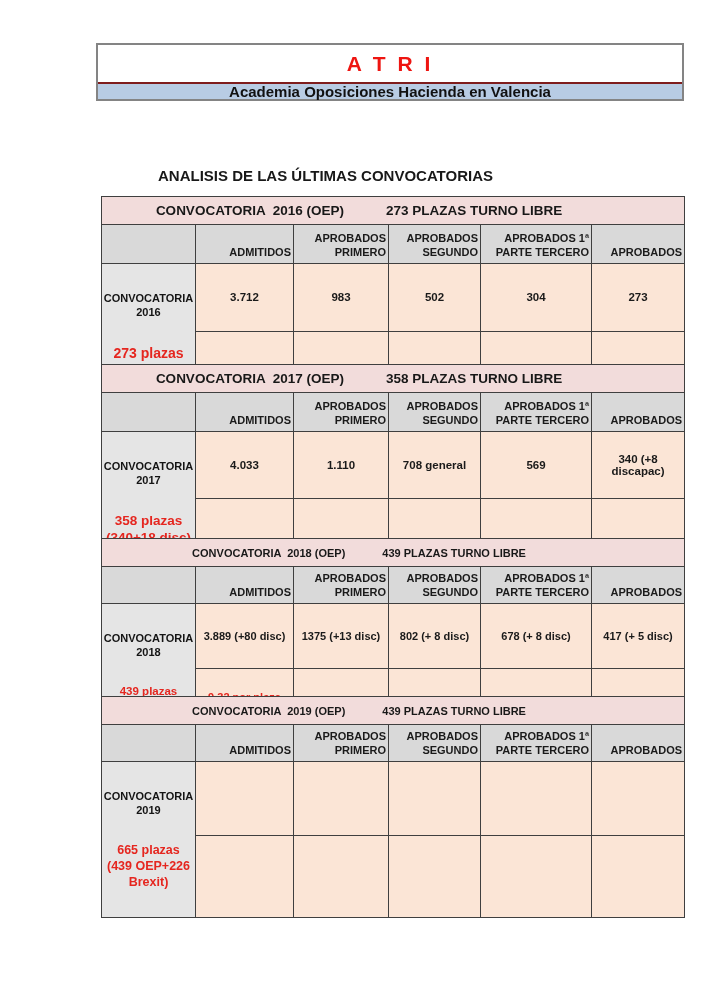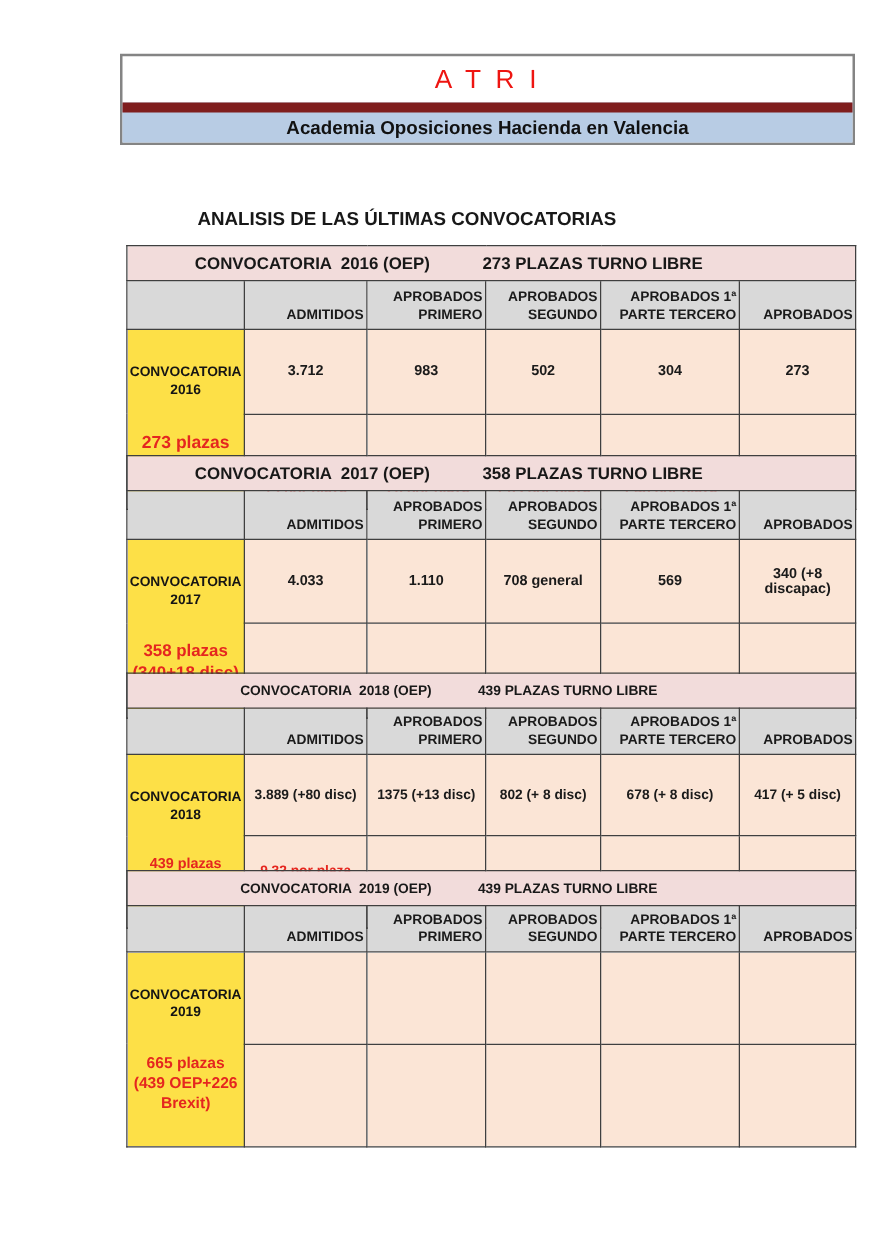--- a/index.html
+++ b/index.html
@@ -9,24 +9,24 @@
     font-family:"Liberation Sans", sans-serif; color:#1c1c1c; overflow:hidden;
   }
 
   
   .header-box {
     position:absolute; left:96px; top:43px; width:588px;
     border:2px solid #848484; background:#ffffff;
   }
   .brand-row { height:37px; display:flex; align-items:center; justify-content:center; }
   .brand-row span {
-    color:#ee1511; font-weight:normal; font-size:21px; letter-spacing:3px; white-space:pre;
+    color:#ee1511; font-weight:bold; font-size:21px; letter-spacing:3px; white-space:pre;
   }
   .academy-row {
-    height:32px; background:#b8cce4; border-top:8px solid #7f1d1d;
+    height:17px; background:#b8cce4; border-top:2px solid #7f1d1d;
     display:flex; align-items:center; justify-content:center;
     font-weight:bold; font-size:15px; color:#111111;
   }
 
   
   .heading { position:absolute; left:158px; font-size:15px; font-weight:bold; color:#181818; }
   .heading.h-1 { top:119px;margin-top:48px; }
   .heading.h-2 { top:161px; }
 
   
@@ -60,21 +60,21 @@
   .t-small .vals-row td { height:32px; font-size:11px; }
 
   .ratio-row td {
     background:#fbe5d6; height:37px; vertical-align:bottom; text-align:center;
     font-weight:bold; font-size:11.5px; color:#e5261f; padding-bottom:7px;
     white-space:pre-wrap; line-height:1.25;
   }
   .t-small .ratio-row td { height:36px; font-size:11px; vertical-align:middle; padding-bottom:2px; }
 
   td.rowlabel {
-    background:#fde047; vertical-align:middle; text-align:center; padding:3px 1px;margin-left:47px;
+    background:#e5e5e5; vertical-align:middle; text-align:center; padding:3px 1px;margin-left:47px;
   }
   .lbl-black { font-weight:bold; font-size:11px; line-height:1.3; color:#141414; }
   .lbl-red   { font-weight:bold; color:#e5261f; }
   .t-1 .lbl-red { font-size:14px;   line-height:1.3; }
   .t-2 .lbl-red { font-size:13.5px; line-height:1.3; }
   .t-3 .lbl-red { font-size:11.5px; line-height:1.35; }
   .t-4 .lbl-red { font-size:12.5px; line-height:1.3; }
 </style>
 </head>
 <body>

